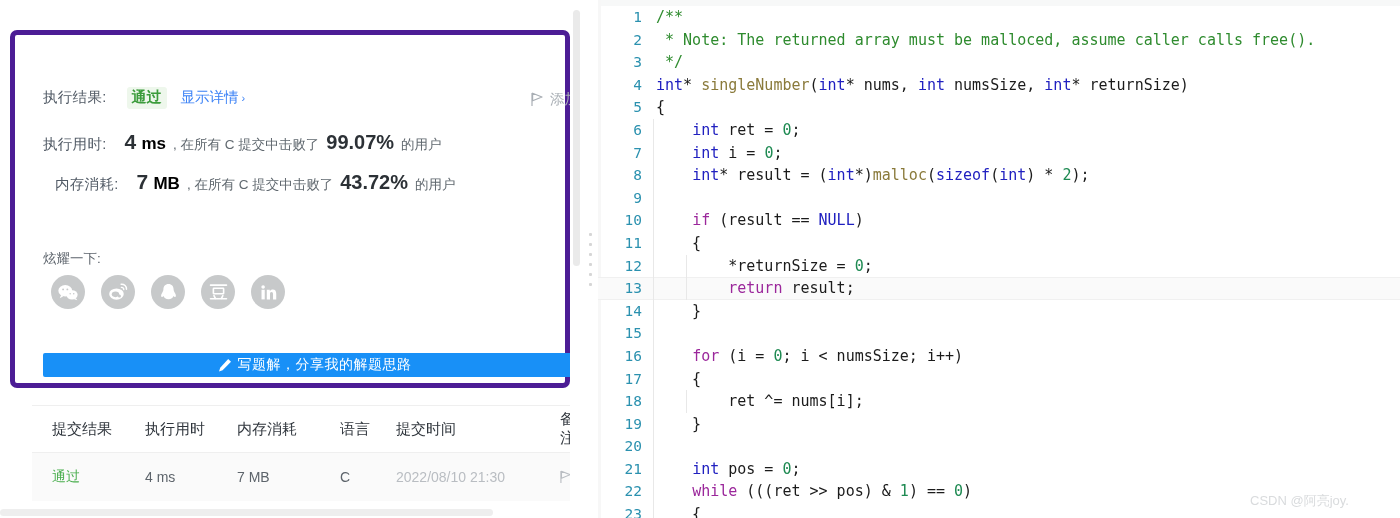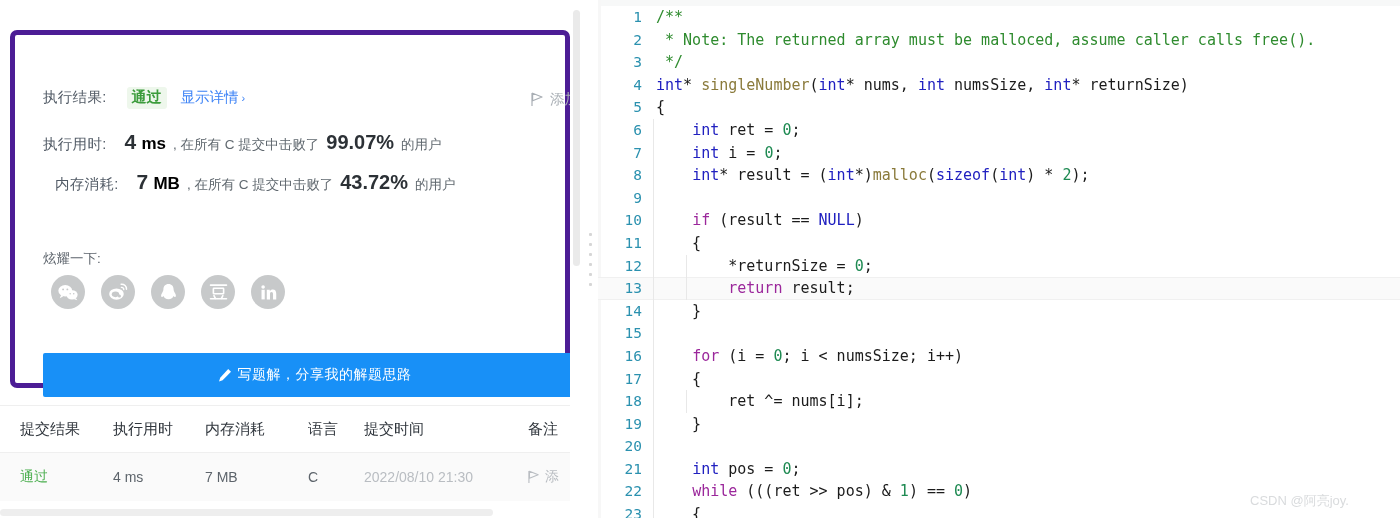--- a/index.html
+++ b/index.html
@@ -65,38 +65,38 @@
 
   .social-row { position:absolute; left: 36px; top: 240px; display:flex; gap:16px; }
   .social {
     width: 34px; height: 34px; border-radius: 50%;
     background: #c7c9ca; display:flex; align-items:center; justify-content:center;
     cursor: pointer;
   }
   .social svg { display:block; }
 
   .share-btn {
-    position: absolute; left: 28px; top: 318px; width: 543px; height: 44px;
+    position: absolute; left: 28px; top: 318px; width: 543px; height: 24px;
     background: #1890f7; color: #ffffff; border: none; border-radius: 2px;
     font-size: 14px; font-family: inherit; cursor: pointer;
     display:flex; align-items:center; justify-content:center; gap:6px;
     letter-spacing: .5px;
   }
 
   
   .add-note {
     position: absolute; left: 516px; top: 55px;
     display: flex; align-items: center; gap: 6px;
     color: #a8aeb4; font-size: 14.5px; cursor:pointer; white-space: nowrap;
   }
 
   
   .sub-table { position: absolute; left: 0px; top: 405px; width: 570px; }
   .sub-table .thead, .sub-table .trow {
-    position: relative; height: 48px; display: flex; align-items: center;
+    position: relative; height: 48px; display: flex; align-items: center; margin-left: 32px;
   }
   .sub-table .thead { border-top: 1px solid #efefef; border-bottom: 1px solid #efefef; }
   .sub-table .trow { background: #fafafa; }
   .th { color: #30363d; font-size: 15px; }
   .td { color: #5d646b; font-size: 14px; }
   .td.pass { color: #4caf50; }
   .td.time { color: #b9bdc2; }
   .c0 { position:absolute; left: 20px; }
   .c1 { position:absolute; left: 113px; }
   .c2 { position:absolute; left: 205px; }

